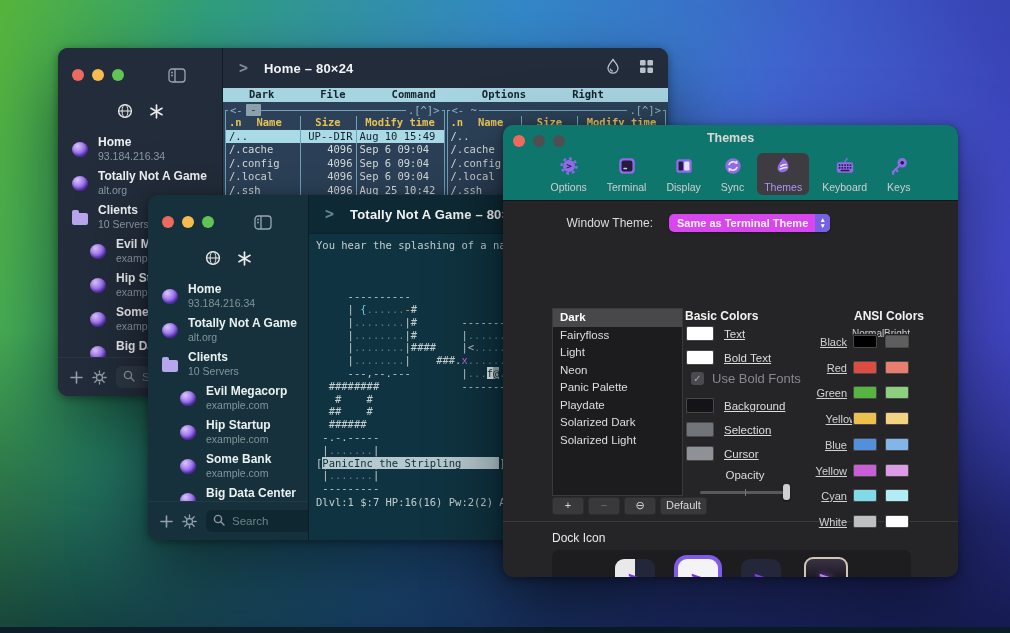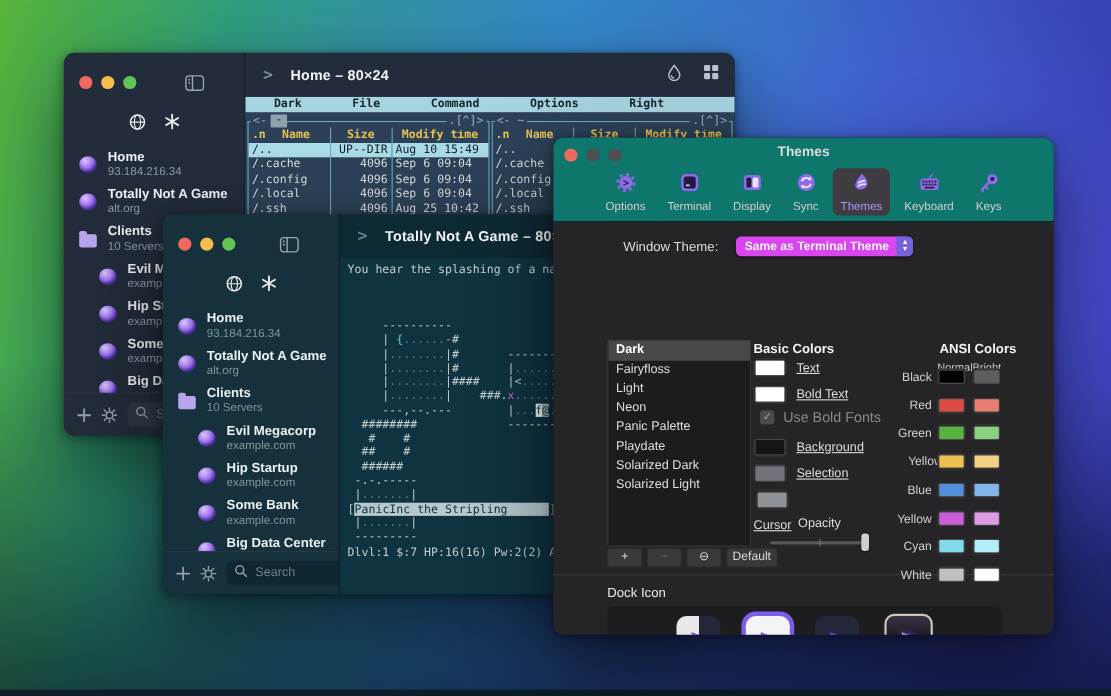--- a/index.html
+++ b/index.html
@@ -110,21 +110,21 @@
   .basic-label{font-size:11.5px;color:#dcdcdc;text-decoration:underline;}
   .chk-row{position:absolute;display:flex;align-items:center;gap:8px;}
   .chkbox{width:13px;height:13px;border-radius:3px;background:#4c4a51;color:#a7a5ad;font-size:10px;line-height:13px;text-align:center;}
   .chk-label{font-size:13px;color:#8a888f;}
   .opacity-label{position:absolute;font-size:11.5px;color:#dcdcdc;}
   .slider{position:absolute;width:90px;height:16px;}
   .slider .track{position:absolute;left:0;right:0;top:7px;height:3px;background:#59595c;border-radius:2px;}
   .slider .tick{position:absolute;left:50%;top:5px;width:1px;height:7px;background:#77777a;}
   .slider .knob{position:absolute;right:0;top:0;width:7px;height:16px;background:#cfcfd2;border-radius:3px;box-shadow:0 1px 2px rgba(0,0,0,.5);}
   .ansi-collabel{position:absolute;font-size:10px;color:#c9c9c9;width:26px;text-align:center;}
-  .ansi-row-label{position:absolute;font-size:11px;color:#d2d2d2;width:60px;text-align:right;}
+  .ansi-row-label{position:absolute;font-size:11px;color:#d2d2d2;width:60px;text-align:right;text-decoration:underline;}
   .ansi-well{position:absolute;}
   .divider{position:absolute;left:0;width:100%;border-top:1px solid #3a3a3c;}
   .dock-label{position:absolute;left:49px;top:330px;font-size:12px;font-weight:400;color:#eaeaea;}
   .dock-well{position:absolute;left:49px;top:349px;width:359px;height:58px;background:#1d1d1f;border-radius:7px;display:flex;align-items:center;justify-content:center;gap:23px;}
   .dicon{position:relative;width:40px;height:40px;border-radius:9px;display:flex;align-items:center;justify-content:center;font-family:"DejaVu Sans Mono",monospace;font-weight:700;font-size:24px;}
   .dicon .gl{transform:scaleY(.9);}
   .d-split{background:linear-gradient(90deg,#e9e9ec 0 50%,#232739 50% 100%);color:#7b2fe0;}
   .d-light{background:#eceaef;color:#7b2fe0;}
   .d-dark{background:#232739;color:#8438ea;}
   .d-keycap{background:linear-gradient(180deg,#3a3244 0%,#17151c 55%,#0e0d12 100%);border:2px solid #cfc7b6;color:#b583f2;text-shadow:0 0 7px #8f4df0;}
@@ -686,21 +686,21 @@
             <span class="well-inner" style="background: rgb(20, 20, 24);"></span>
           </span>
           <span class="basic-label">Background</span>
         </div>
         <div class="basic-row" style="left: 182px; top: 220px;">
           <span class="well bw">
             <span class="well-inner" style="background: rgb(113, 116, 121);"></span>
           </span>
           <span class="basic-label">Selection</span>
         </div>
-        <div class="basic-row" style="left: 182px; top: 244px; flex-direction: column;">
+        <div class="basic-row" style="left: 182px; top: 244px;">
           <span class="well bw">
             <span class="well-inner" style="background: rgb(142, 145, 150);"></span>
           </span>
           <span class="basic-label">Cursor</span>
         </div>
         <span class="ansi-collabel" style="left: 349px; top: 127px;">Normal</span>
         <span class="ansi-collabel" style="left: 381px; top: 127px;">Bright</span>
         <span class="ansi-row-label" style="left: 284px; top: 135px;">Black</span>
         <span class="well aw ansi-well" style="left: 349px; top: 133px;">
           <span class="well-inner" style="background: rgb(0, 0, 0);"></span>

